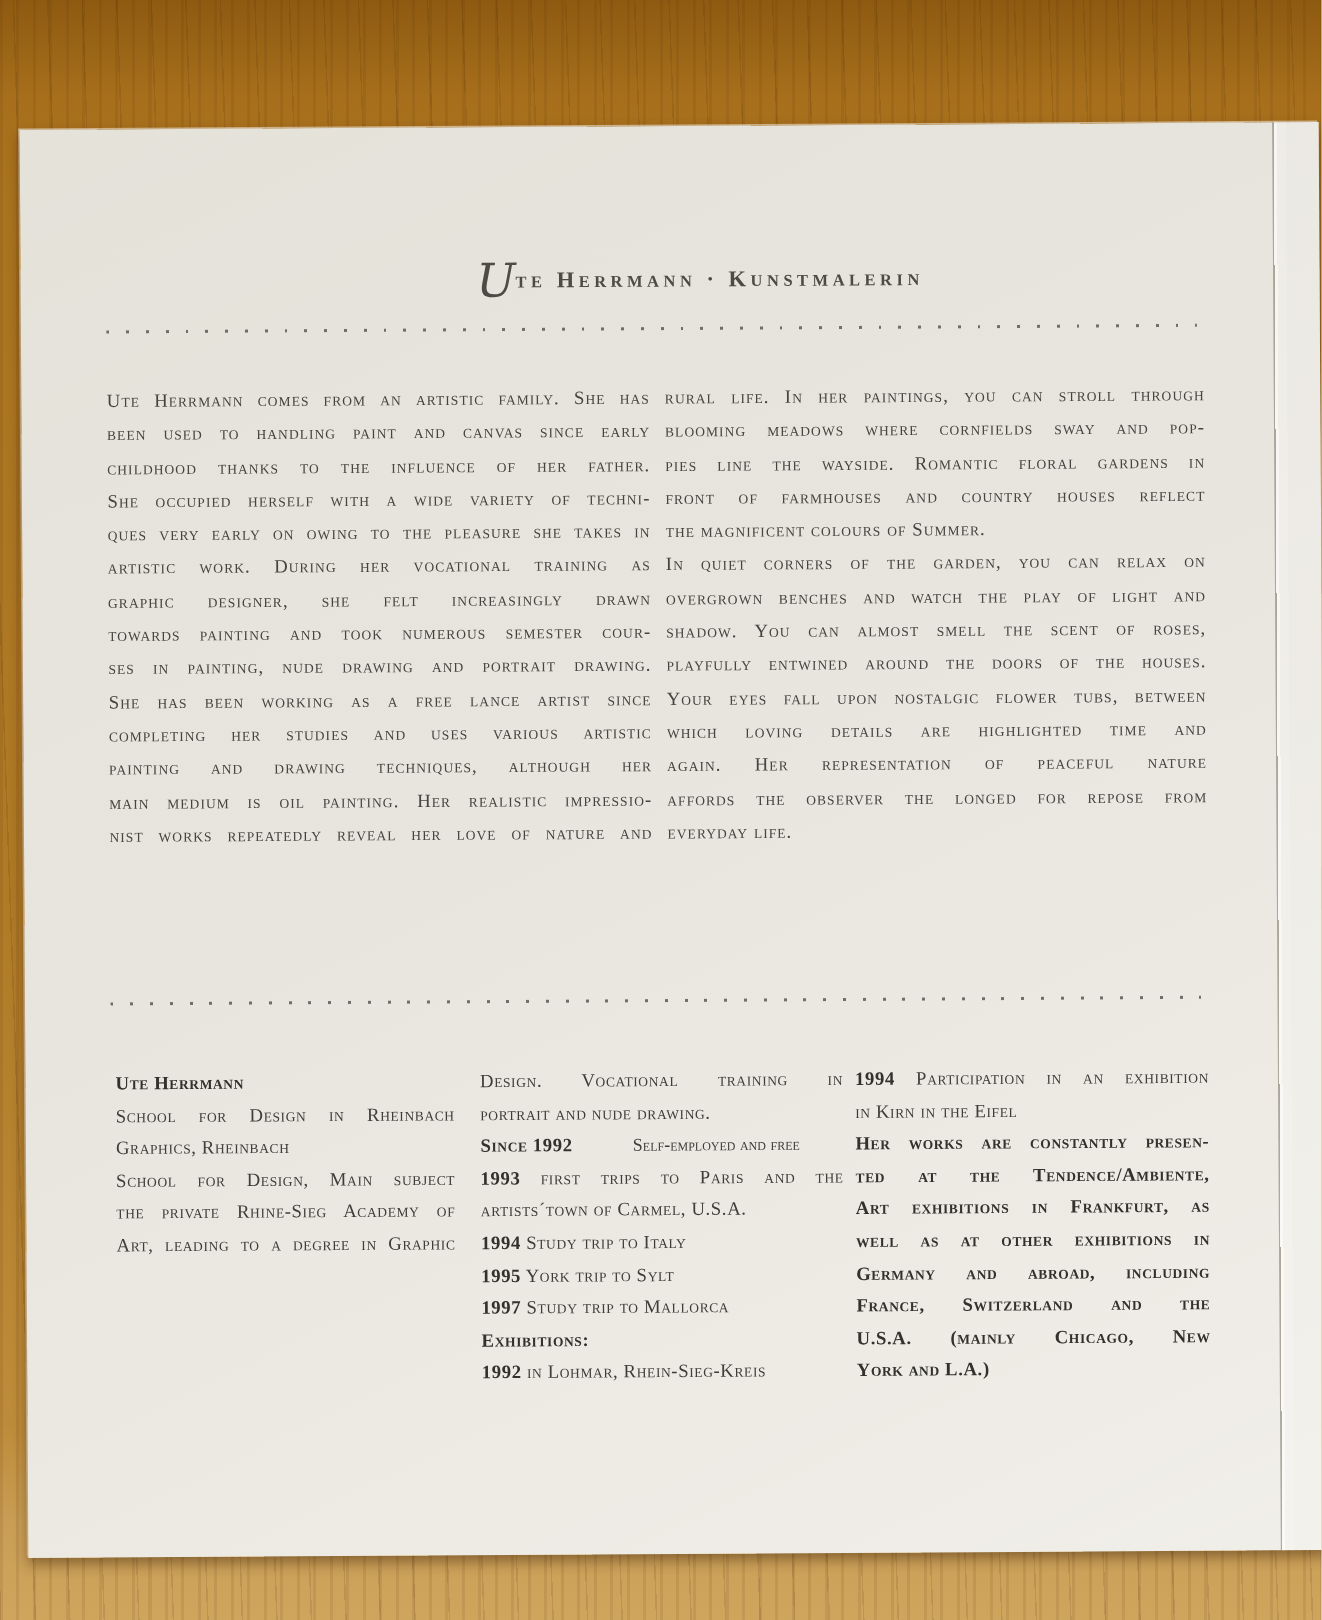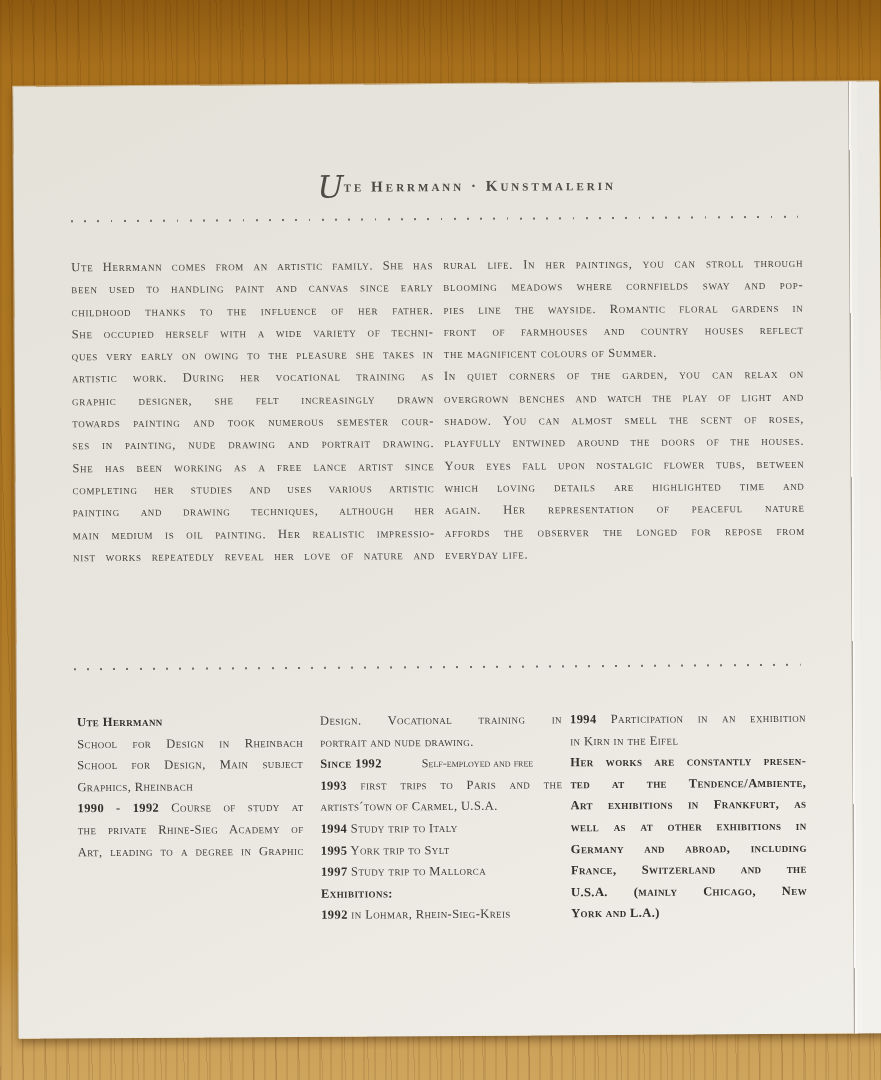--- a/index.html
+++ b/index.html
@@ -109,23 +109,22 @@
         <div class="line"><span class="">everyday life.</span></div>
       </div>
   </div>
 
   <div class="dots dots-bottom"></div>
 
   <div class="cv">
     <div class="cvcol1">
         <div class="line"><span class="b">Ute Herrmann</span></div>
         <div class="line j"><span class="">School for Design in Rheinbach</span></div>
+        <div class="line"><span class="">Graphics, Rheinbach</span></div>
         <div class="line j"><span class="">School for Design, Main subject</span></div>
-        <div class="line"><span class="">Graphics, Rheinbach</span></div>
-        <div class="line j"><span class="b">1990 - 1992</span><span class=""> Course of study at</span></div>
         <div class="line j"><span class="">the private Rhine-Sieg Academy of</span></div>
         <div class="line j"><span class="">Art, leading to a degree in Graphic</span></div>
       </div>
     <div class="cvcol2">
         <div class="line j"><span class="">Design. Vocational training in</span></div>
         <div class="line"><span class="">portrait and nude drawing.</span></div>
         <div class="line"><span class="b">Since 1992</span><span class=" tight"> Self-employed and free lance</span></div>
         <div class="line j"><span class="b">1993</span><span class=""> first trips to Paris and the</span></div>
         <div class="line"><span class="">artists´town of Carmel, U.S.A.</span></div>
         <div class="line"><span class="b">1994</span><span class=""> Study trip to Italy</span></div>

